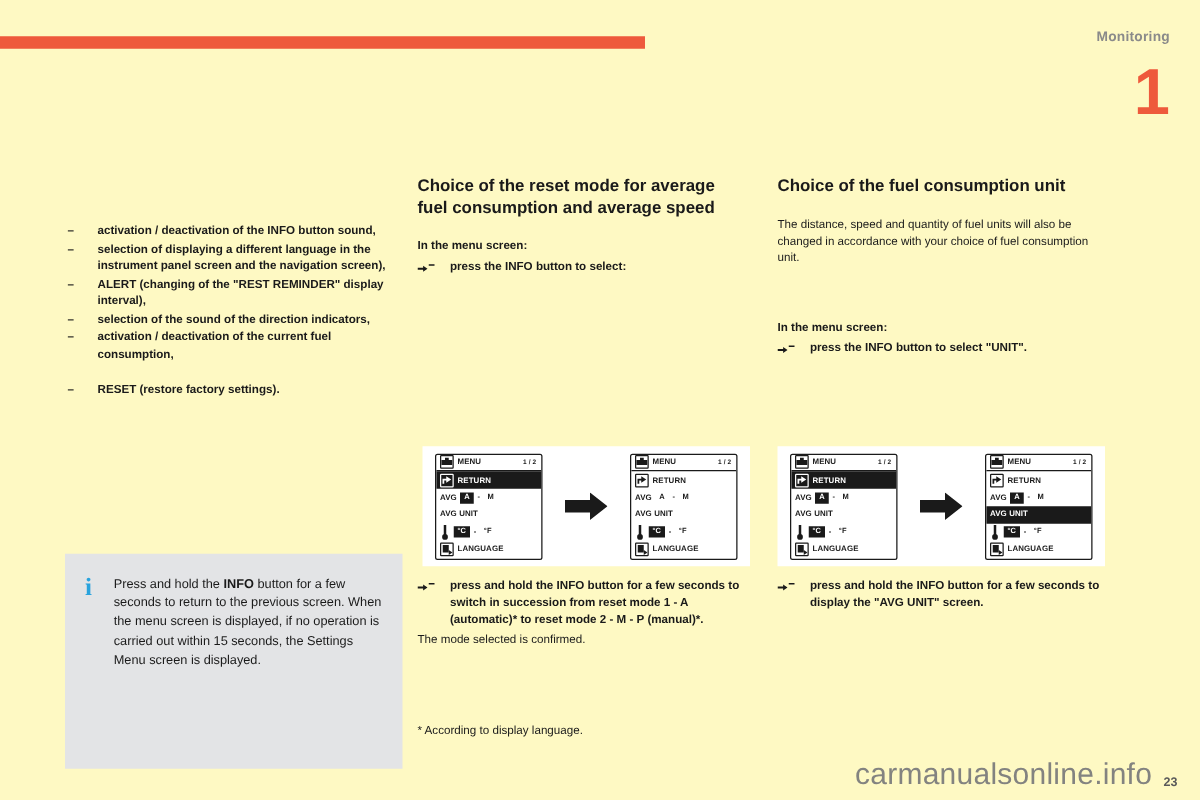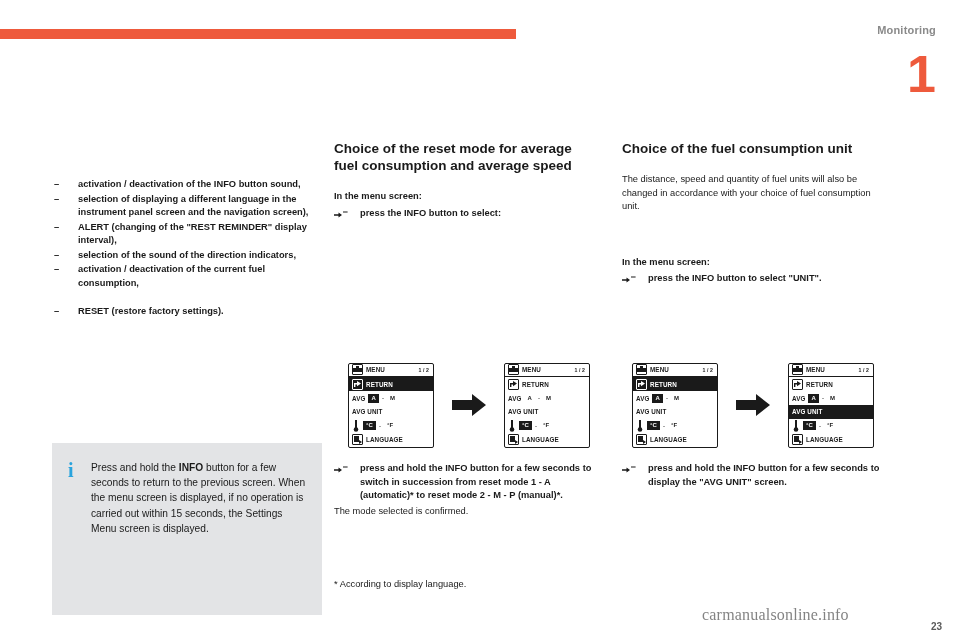--- a/index.html
+++ b/index.html
@@ -9,21 +9,21 @@
     height: 640px;
     background: #000000;
     font-family: "Liberation Sans", sans-serif;
     overflow: hidden;
     position: relative;
   }
 
   .page {
     position: absolute;
     inset: 0;
-    background: #ffffff;
+    background: #fef9c3;
   }
 
   
   .header-bar {
     position: absolute;
     left: 0;
     top: 29px;
     width: 516px;
     height: 10px;
     background: #ee5a3c;
@@ -227,26 +227,25 @@
     flex: 0 0 auto;
   }
 
   .arrow-big { width: 34px; height: 22px; flex: 0 0 auto; }
 
   
   .watermark {
     position: absolute;
     left: 684px;
     top: 606px;
-    font-size: 16px;
+    font-size: 24px;
     color: #7d7d7d;
-    font-family: Liberation Serif, serif;
+    font-family: Liberation Sans, sans-serif;
     letter-spacing: .2px;
     opacity: .95;
-    margin-left: 18px;
   }
   .page-number {
     position: absolute;
     right: 18px;
     bottom: 8px;
     font-size: 10px;
     font-weight: bold;
     color: #5a5a5a;
   }
 </style>

